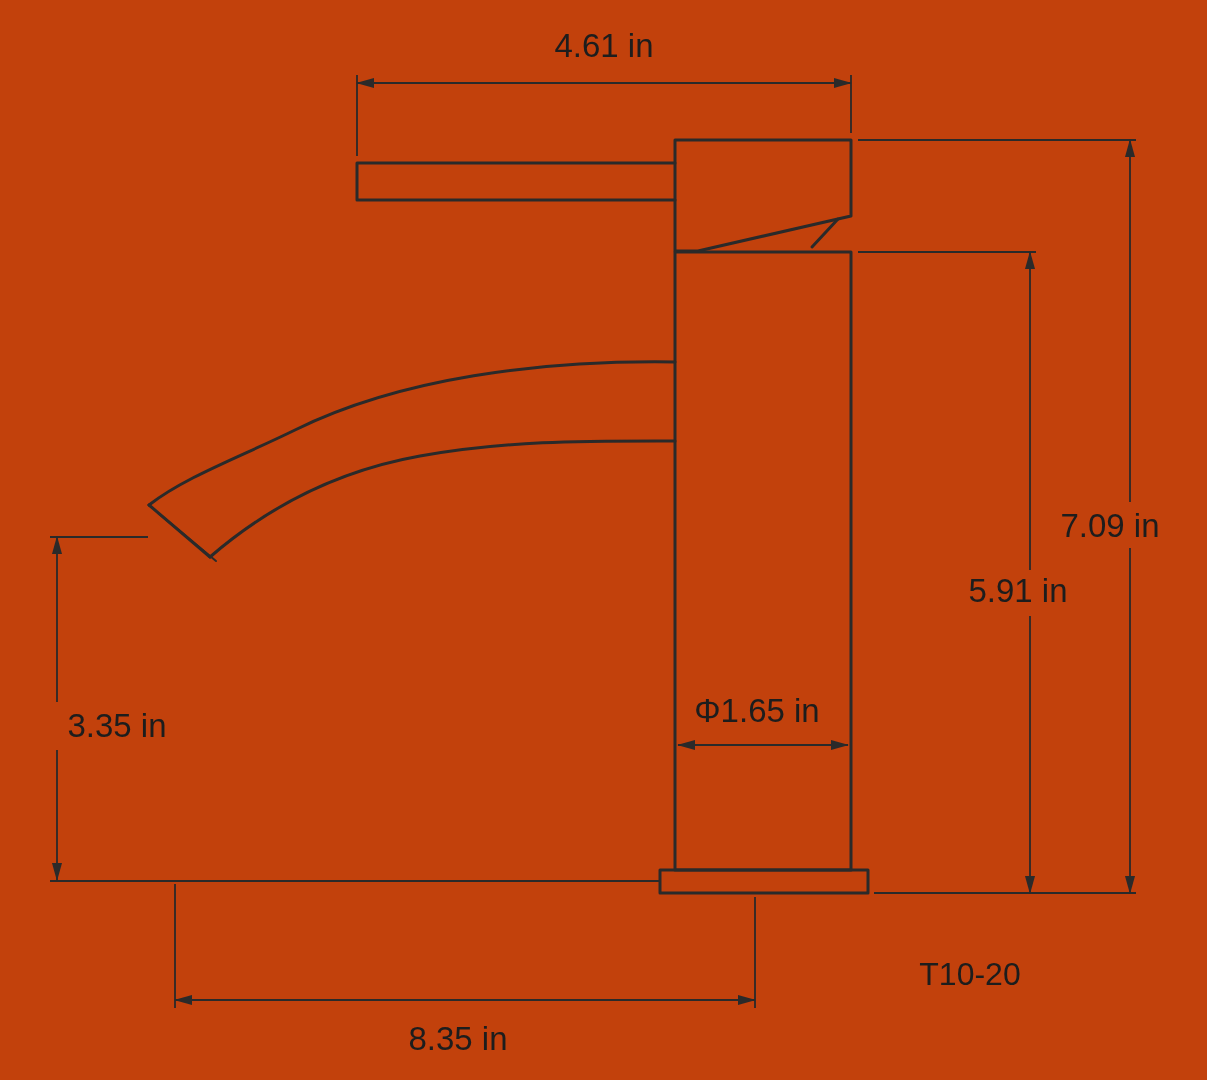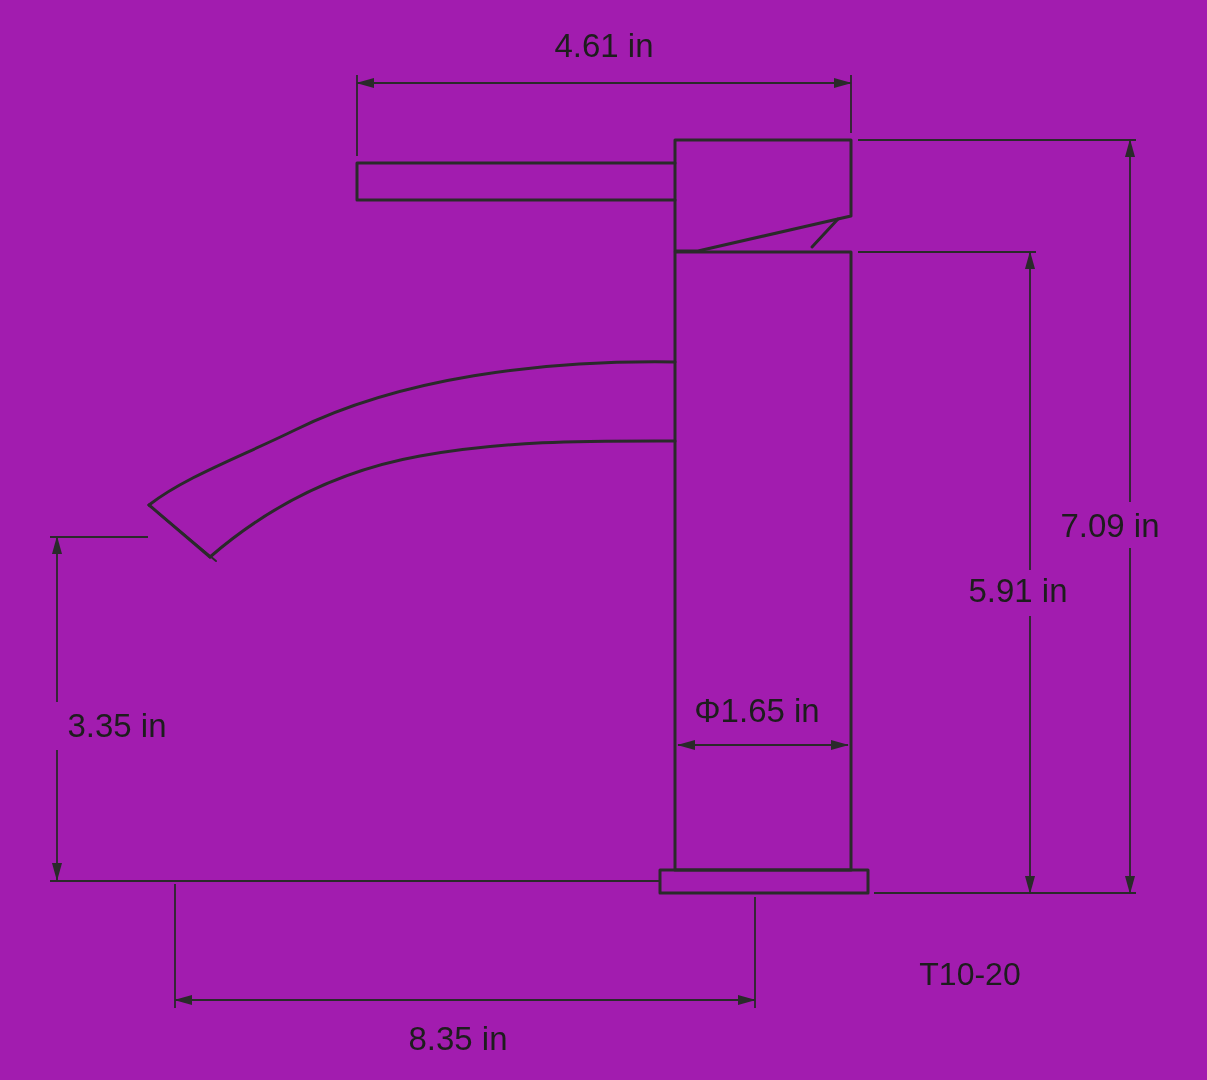--- a/index.html
+++ b/index.html
@@ -1,19 +1,19 @@
 <!DOCTYPE html>
 <html><head>
 <meta charset="utf-8">
 <style>
   html,body{margin:0;padding:0;background:#e9e9e9;}
   .canvas{
     position:relative;
     width:1207px;height:1080px;
-    background:#a21caf;
+    background:#c2410c;
     font-family:"Liberation Sans", sans-serif;
     overflow:hidden;
   }
   svg{display:block;}
   .outline{stroke:#2a2a2a;stroke-width:3;fill:none;stroke-linejoin:round;stroke-linecap:round;}
   .dim{stroke:#2a2a2a;stroke-width:1.8;fill:none;}
   .dimtext{fill:#1d1d1d;font-size:33px;font-family:"Liberation Sans", sans-serif;}
   .modeltext{fill:#1d1d1d;font-size:32px;font-family:"Liberation Sans", sans-serif;}
 </style>
 </head>

